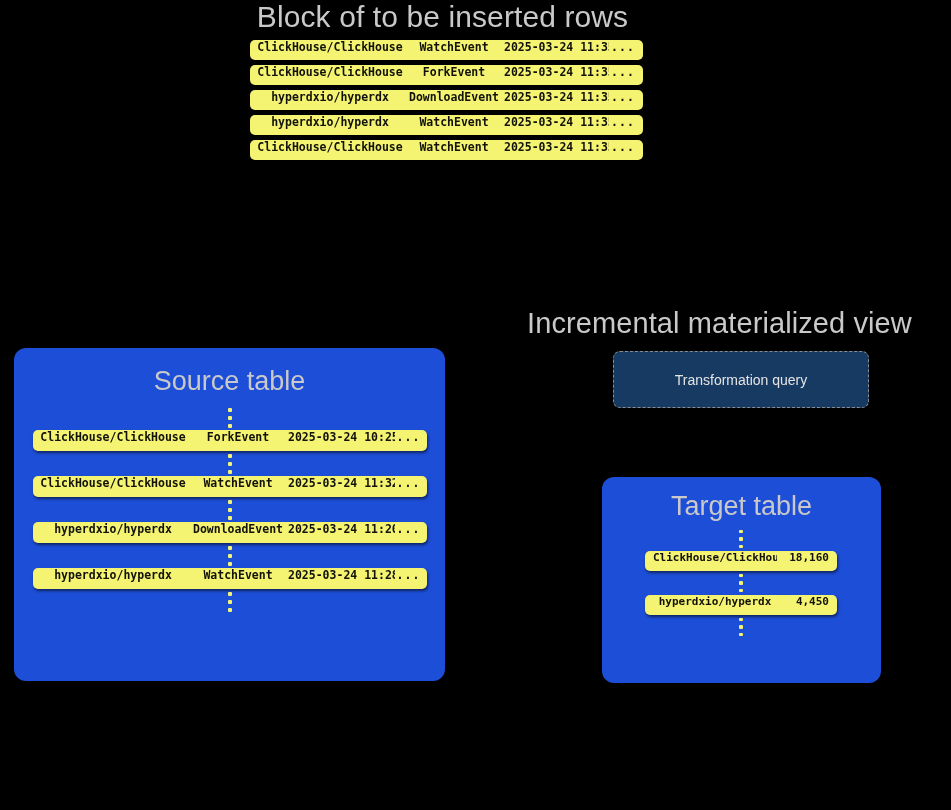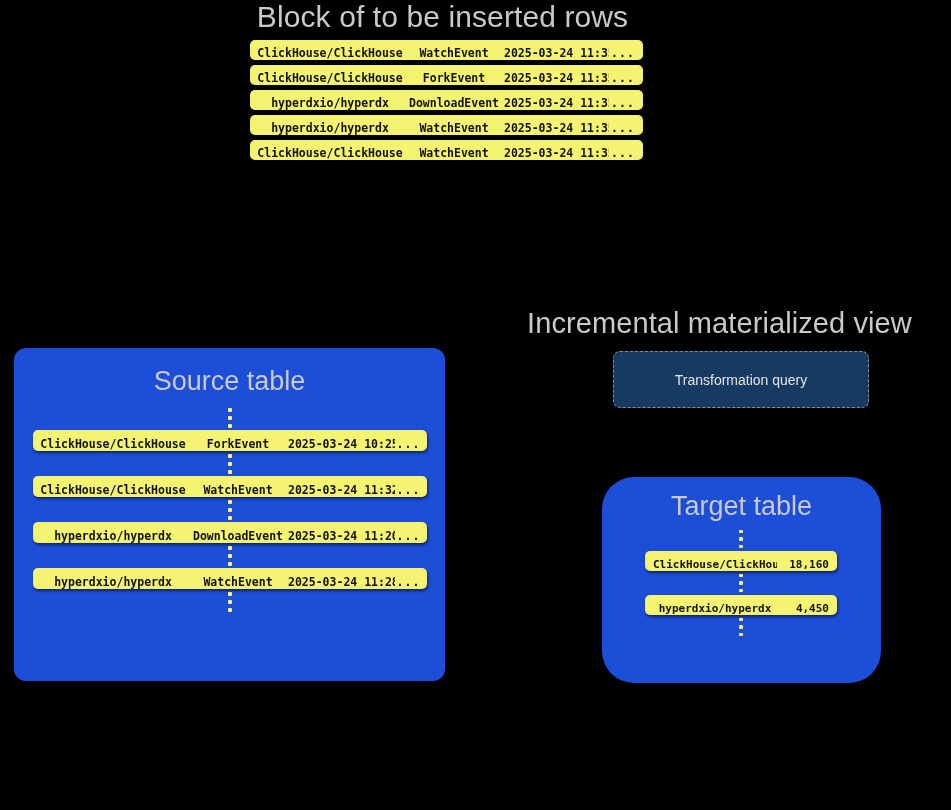--- a/index.html
+++ b/index.html
@@ -56,21 +56,21 @@
   }
 
   
   .row {
     background: #f4f472;
     color: #12120a;
     border-radius: 5px;
     font-family: "DejaVu Sans Mono", "Liberation Mono", monospace;
     font-weight: 700;
     display: flex;
-    align-items: flex-end;
+    align-items: flex-start;
     box-shadow: 1px 2px 3px rgba(0,0,0,0.55);
     overflow: hidden;
   }
 
   .cell {
     white-space: nowrap;
     overflow: hidden;
   }
 
   
@@ -95,21 +95,21 @@
 
   
   .panel {
     position: absolute;
     background: #1d4ed8;
     border-radius: 12px;
     box-shadow: 0 3px 10px rgba(0,0,0,0.6);
   }
 
   #source-panel { left: 14px;  top: 348px; width: 431px; height: 333px; }
-  #target-panel { left: 602px; top: 477px; width: 279px; height: 206px; border-radius: 32px; }
+  #target-panel { left: 602px; top: 477px; width: 279px; height: 206px; }
 
   #source-panel .panel-title { margin-top: 17px; }
   #target-panel .panel-title { margin-top: 13px; }
 
   
   .dots {
     display: flex;
     flex-direction: column;
     align-items: center;
     justify-content: center;

